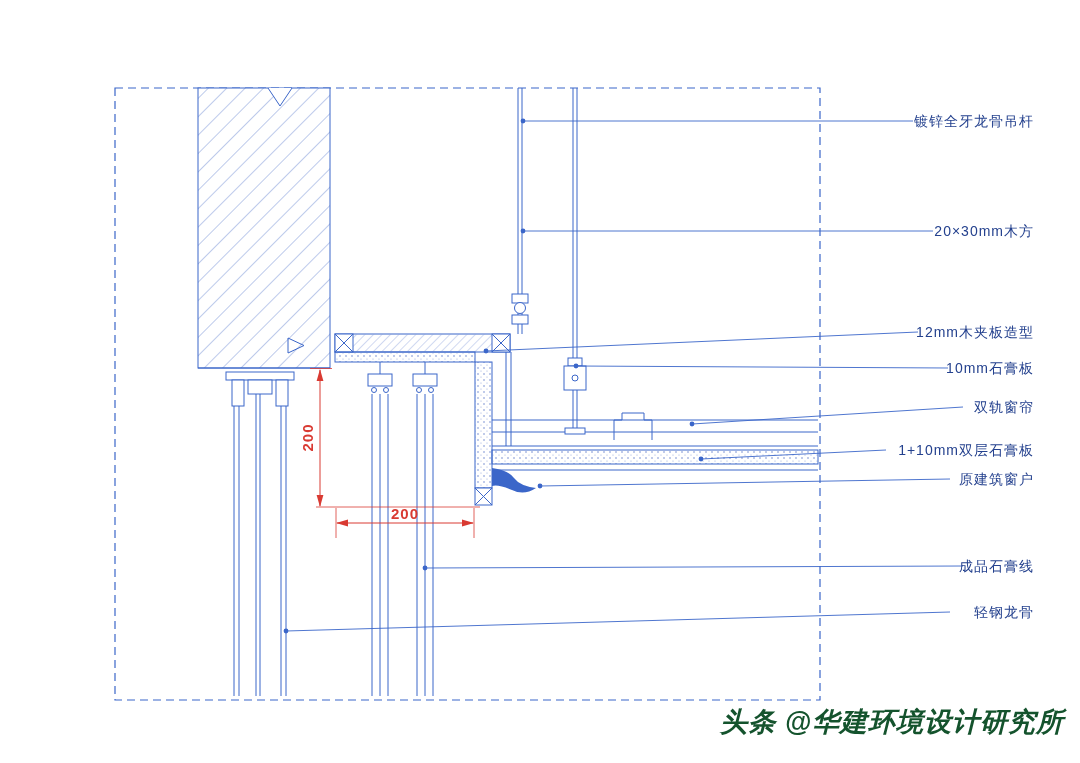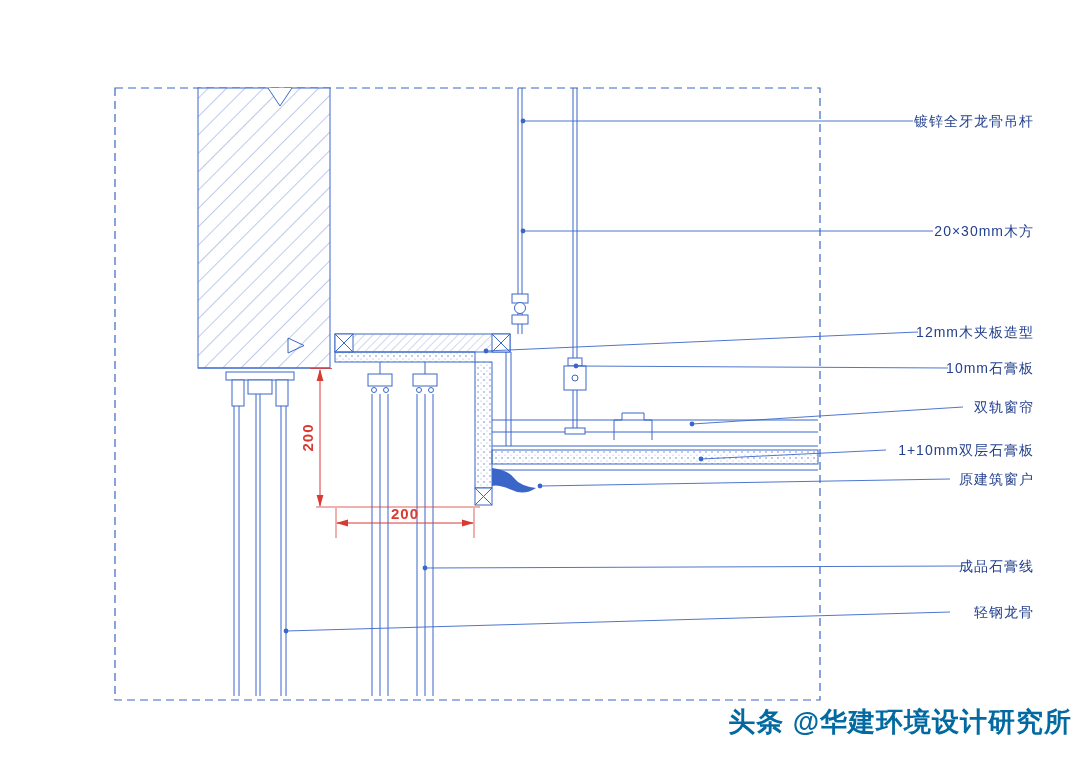--- a/index.html
+++ b/index.html
@@ -26,27 +26,28 @@
     width:40px;
     text-align:center;
     font-size:15px;
     font-weight:bold;
     color:#d93a32;
     letter-spacing:1px;
   }
   .dim-text.vertical{transform:rotate(-90deg);}
   .watermark{
     position:absolute;
-    right:28px;
+    right:36px;
     top:704px;
     font-size:27px;
     font-weight:700;
-    color:#0369a1;
+    color:#14532d;
     white-space:nowrap;
     letter-spacing:1px;
+    font-style:italic;
   }
 </style>
 </head>
 <body>
 
 <div class="canvas">
 
   <svg class="linework" viewBox="0 0 1080 763">
     <defs>
       <pattern id="hatchWall" width="13" height="13" patternUnits="userSpaceOnUse" patternTransform="rotate(45)">

